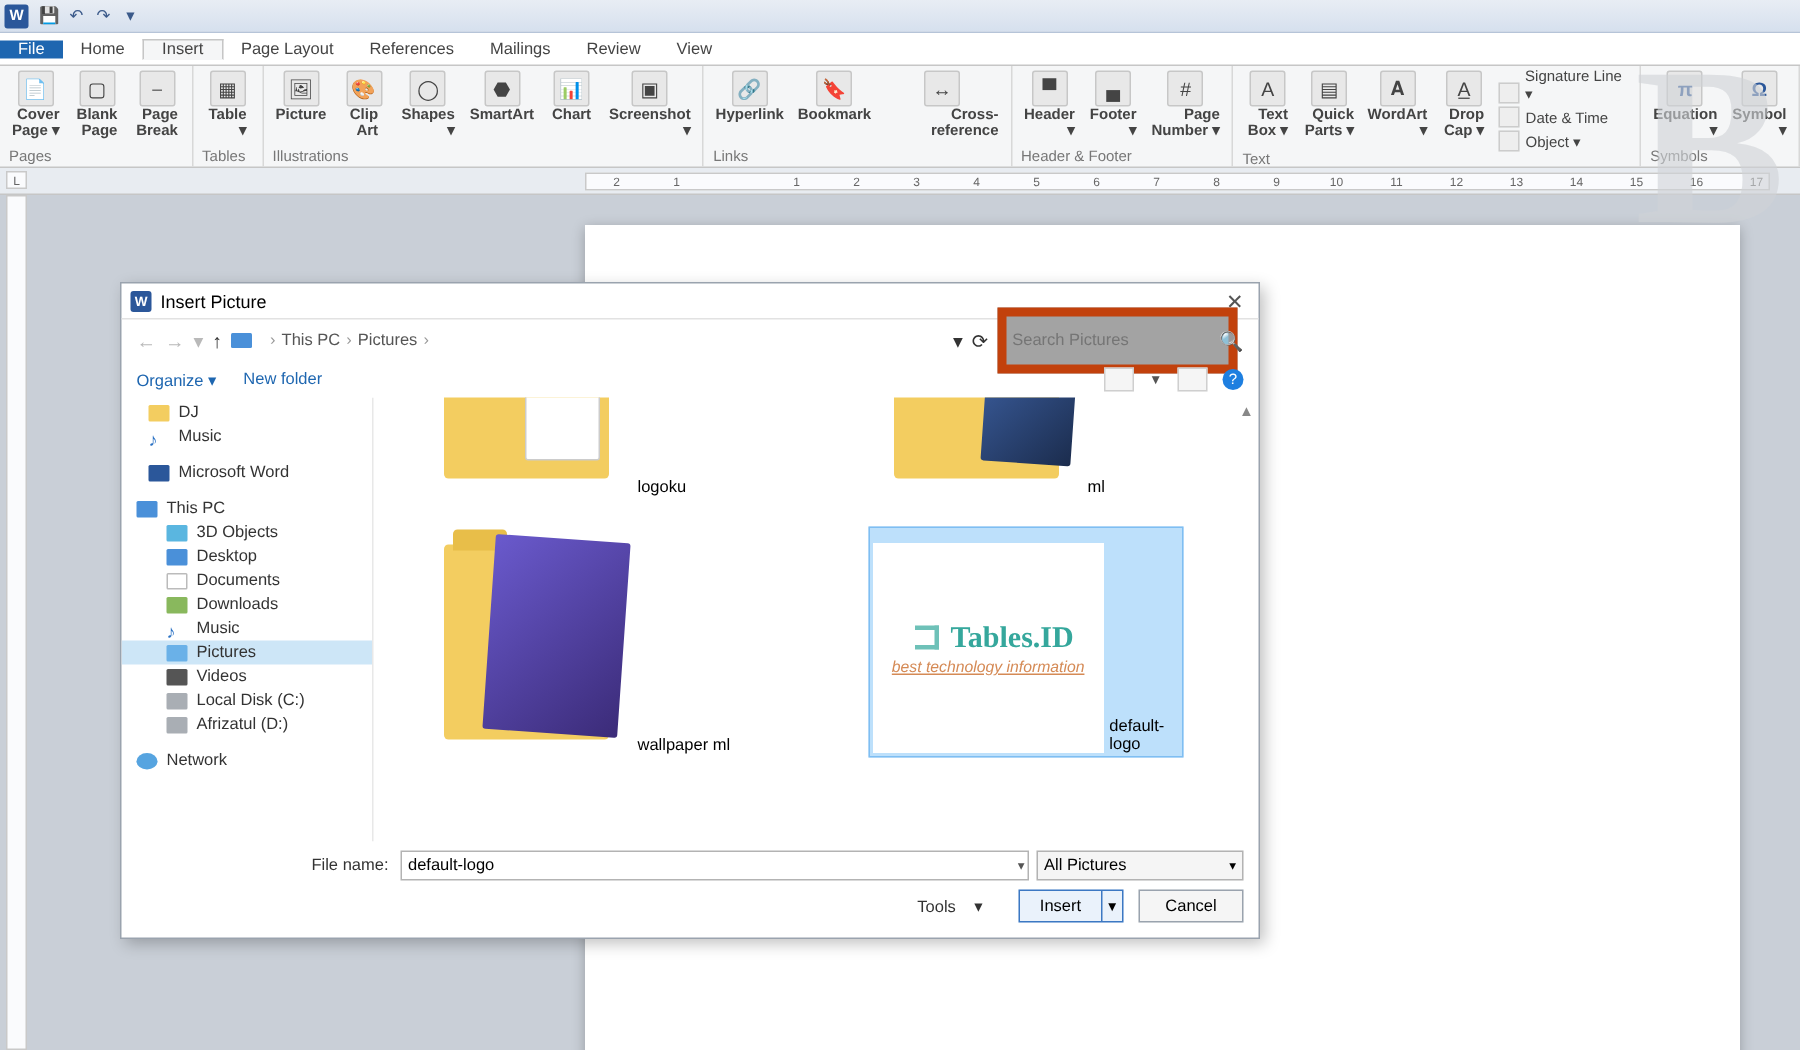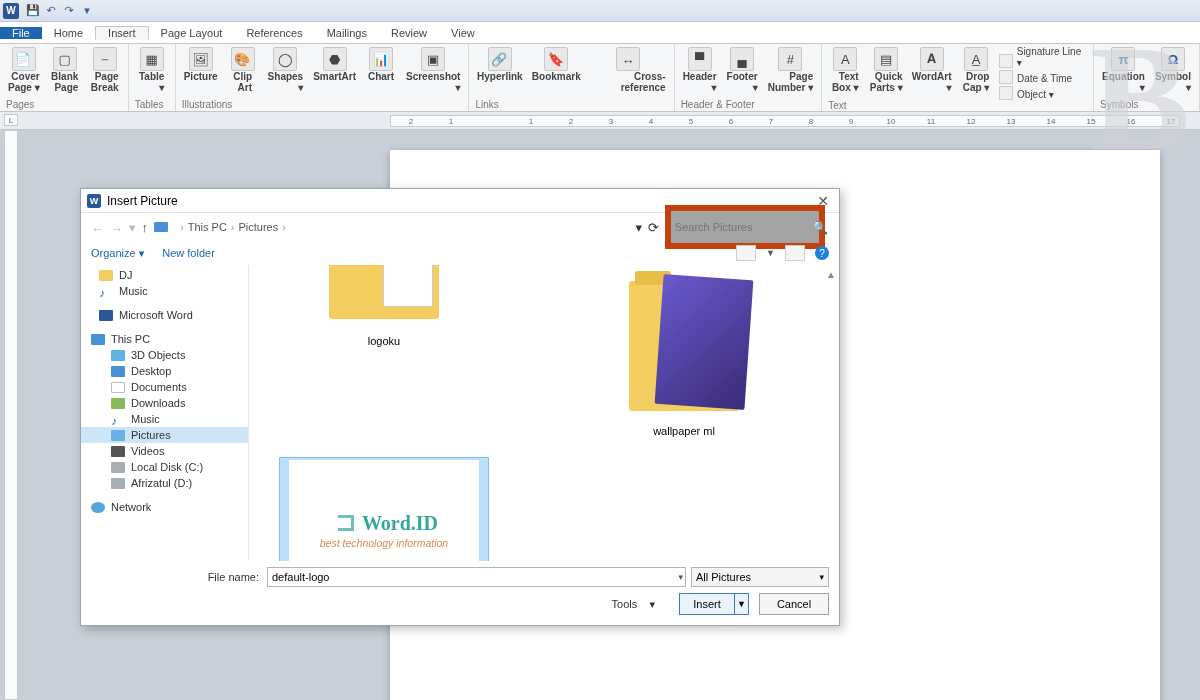--- a/index.html
+++ b/index.html
@@ -71,33 +71,33 @@
 .tree .ico.pc { background: #4a90d9; }
 .tree .ico.music { background: transparent; color: #2b72c4; font-size: 12px; }
 .tree .ico.doc { background: #fff; border: 1px solid #bbb; }
 .tree .ico.dl { background: #89b85d; }
 .tree .ico.vid { background: #555; }
 .tree .ico.disk { background: #a9aeb4; }
 .tree .ico.word { background: #2b579a; }
 .tree .ico.net { background: #56a4e0; border-radius: 50%; }
 
 .filegrid { flex: 1; display: flex; flex-wrap: wrap; align-content: flex-start; gap: 18px 90px; padding: 4px 30px; font-size: 11px; overflow: auto; position: relative; }
-.fitem { width: 210px; display: flex; flex-direction: column; align-items: center; gap: 4px; cursor: pointer; padding: 2px; }
+.fitem { width: 210px; display: flex; flex-direction: row; align-items: flex-end; gap: 4px; cursor: pointer; padding: 2px; }
 .fitem.sel { background: #bde0fb; border: 1px solid #7fbef2; }
 .thumb { width: 140px; height: 100px; display: flex; align-items: center; justify-content: center; position: relative; }
 .folder-shape { width: 110px; height: 76px; background: #f3cd60; border-radius: 3px; position: relative; }
 .folder-shape::before { content: ""; position: absolute; top: -10px; left: 6px; width: 36px; height: 14px; background: #e8be49; border-radius: 3px 3px 0 0; }
 .folder-shape .inset { position: absolute; right: -10px; top: -4px; width: 60px; height: 70px; background: linear-gradient(135deg,#6a5acd,#3b2b78); border-radius: 2px; transform: rotate(4deg); }
 .folder-shape .inset2 { background: linear-gradient(135deg,#3c5fa0,#1b2c4d); }
 .folder-shape .inset3 { background: #fff; border: 1px solid #ccc; transform: none; right: 6px; top: 4px; width: 50px; height: 60px; }
 .logo-thumb { width: 190px; height: 140px; background: #fff; display: flex; flex-direction: column; align-items: center; justify-content: center; gap: 2px; }
 .logo-thumb .besti { color: #35a79c; font-size: 20px; font-weight: 700; font-family: Georgia, serif; }
 .logo-thumb .chip { width: 26px; height: 24px; display: inline-block; position: relative; }
 .logo-thumb .chip::before { content: ""; position: absolute; inset: 4px 2px 4px 8px; border: 3px solid #6ec1b8; border-left: none; }
-.logo-thumb .tag { color: #d58a55; font-size: 10.5px; font-style: italic; }
+.logo-thumb .tag { color: #d58a55; font-size: 10.5px; font-style: italic; text-decoration: underline; }
 .logo-row { display: flex; align-items: center; gap: 6px; }
 .sbar { position: absolute; right: 2px; top: 4px; bottom: 4px; width: 12px; }
 .sbar .ar { color: #888; font-size: 10px; text-align: center; }
 
 .dlg-foot { padding: 6px 10px 10px; font-size: 11px; }
 .dlg-foot .row { display: flex; align-items: center; gap: 8px; margin-bottom: 6px; }
 .dlg-foot .lbl { width: 168px; text-align: right; color: #333; }
 .dlg-foot input.fn { flex: 1; height: 20px; border: 1px solid #b3b3b3; padding: 0 4px; font-size: 11px; }
 .dlg-foot .filter { width: 138px; height: 20px; border: 1px solid #b3b3b3; background: #f5f5f5; display: flex; align-items: center; padding: 0 4px; justify-content: space-between; cursor: pointer; }
 .dlg-foot .btns { display: flex; justify-content: flex-end; align-items: center; gap: 10px; }
@@ -420,33 +420,41 @@
 
     <div class="filegrid">
       <div class="fitem" style="margin-top:-40px;">
         <div class="thumb">
             <div class="folder-shape">
               <div class="inset inset3"></div>
             </div>
           </div>
         <span>logoku</span>
       </div>
+      <div class="fitem" style="margin-top:-40px;">
+        <div class="thumb">
+            <div class="folder-shape">
+              <div class="inset inset2"></div>
+            </div>
+          </div>
+        <span>ml</span>
+      </div>
       <div class="fitem">
         <div class="thumb" style="height:150px;">
             <div class="folder-shape" style="height:130px;">
               <div class="inset" style="width:90px;height:130px;"></div>
             </div>
           </div>
         <span>wallpaper ml</span>
       </div>
       <div class="fitem sel">
         <div class="thumb logo-thumb">
           <div class="logo-row">
             <span class="chip"></span>
-            <span class="besti">Word.ID</span>
+            <span class="besti">Tables.ID</span>
           </div>
           <span class="tag">best technology information</span>
         </div>
         <span>default-logo</span>
       </div>
       <div class="sbar">
           <div class="ar">▲</div>
         </div>
     </div>
   </div>

